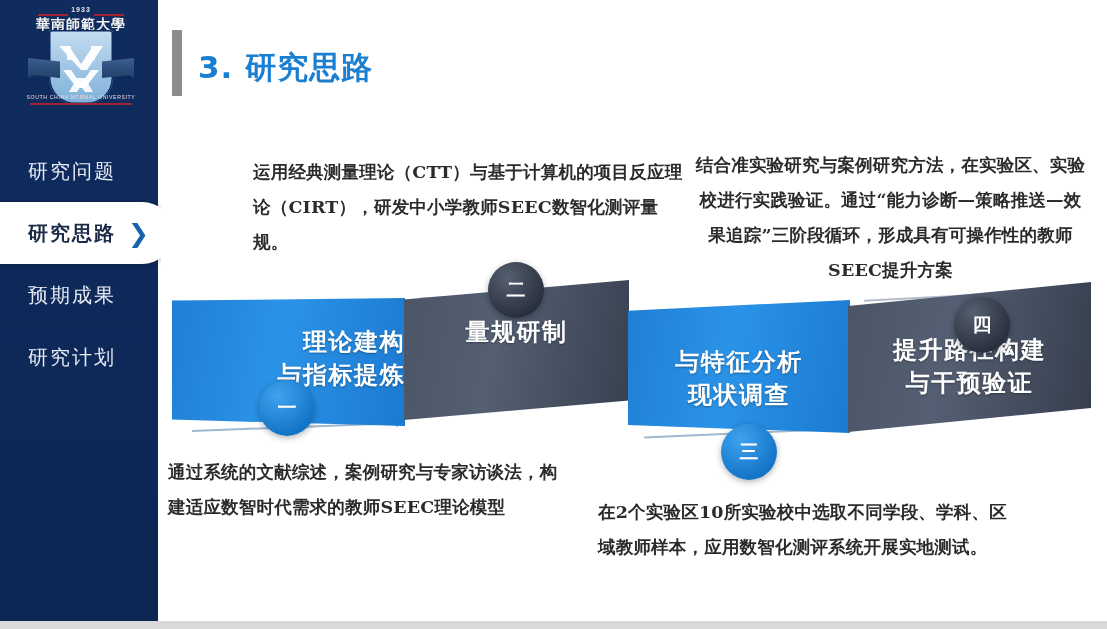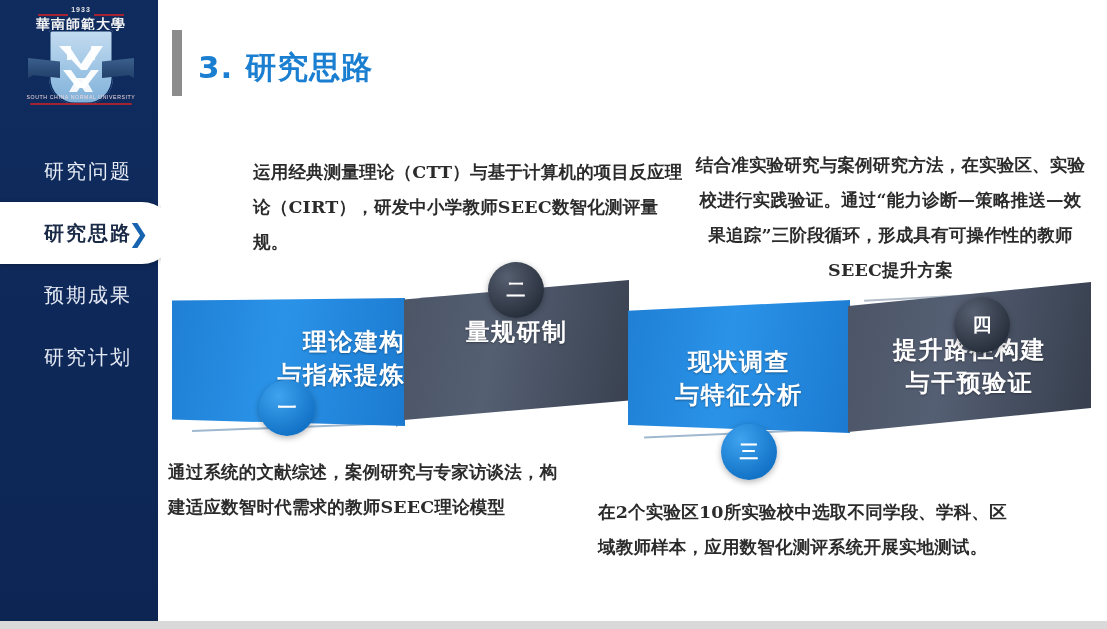--- a/index.html
+++ b/index.html
@@ -55,21 +55,21 @@
   }
   .logo-underline{
     position:absolute;left:8px;top:99px;width:102px;height:2px;background:#a32430;
     border-radius:1px;
   }
 
   .nav{position:absolute;left:0;top:140px;width:161px;}
   .nav-item{
     position:relative;height:62px;line-height:62px;
     color:#e6ebf5;font-size:20px;letter-spacing:2px;
-    padding-left:44px;box-sizing:border-box;
+    padding-left:28px;box-sizing:border-box;
     font-family:"DejaVu Sans",sans-serif;
     cursor:pointer;
   }
   .nav-item.active{
     background:#ffffff;color:#1b2a47;font-weight:bold;
     border-radius:0 34px 34px 0;
     width:173px;
     box-shadow:0 1px 5px rgba(0,0,0,.28);
     z-index:6;
   }
@@ -246,22 +246,22 @@
       </div>
 
       <div class="banner b2">
         <div class="lbl">
           <div>量规研制</div>
         </div>
       </div>
 
       <div class="banner b3">
         <div class="lbl">
+          <div>与特征分析</div>
           <div>现状调查</div>
-          <div>与特征分析</div>
         </div>
       </div>
 
       <div class="banner b4">
         <div class="lbl">
           <div>提升路径构建</div>
           <div>与干预验证</div>
         </div>
       </div>
 

